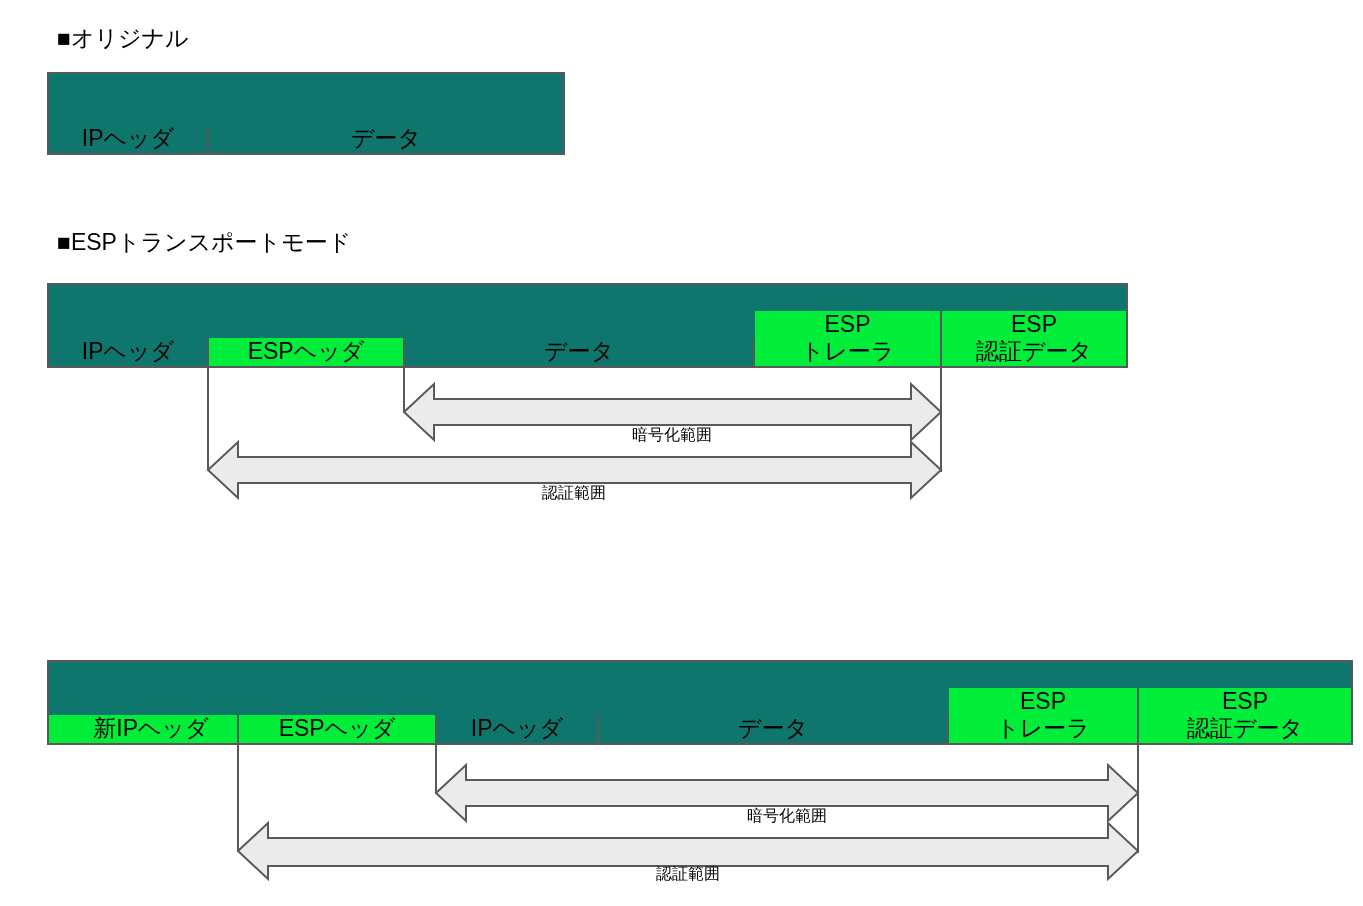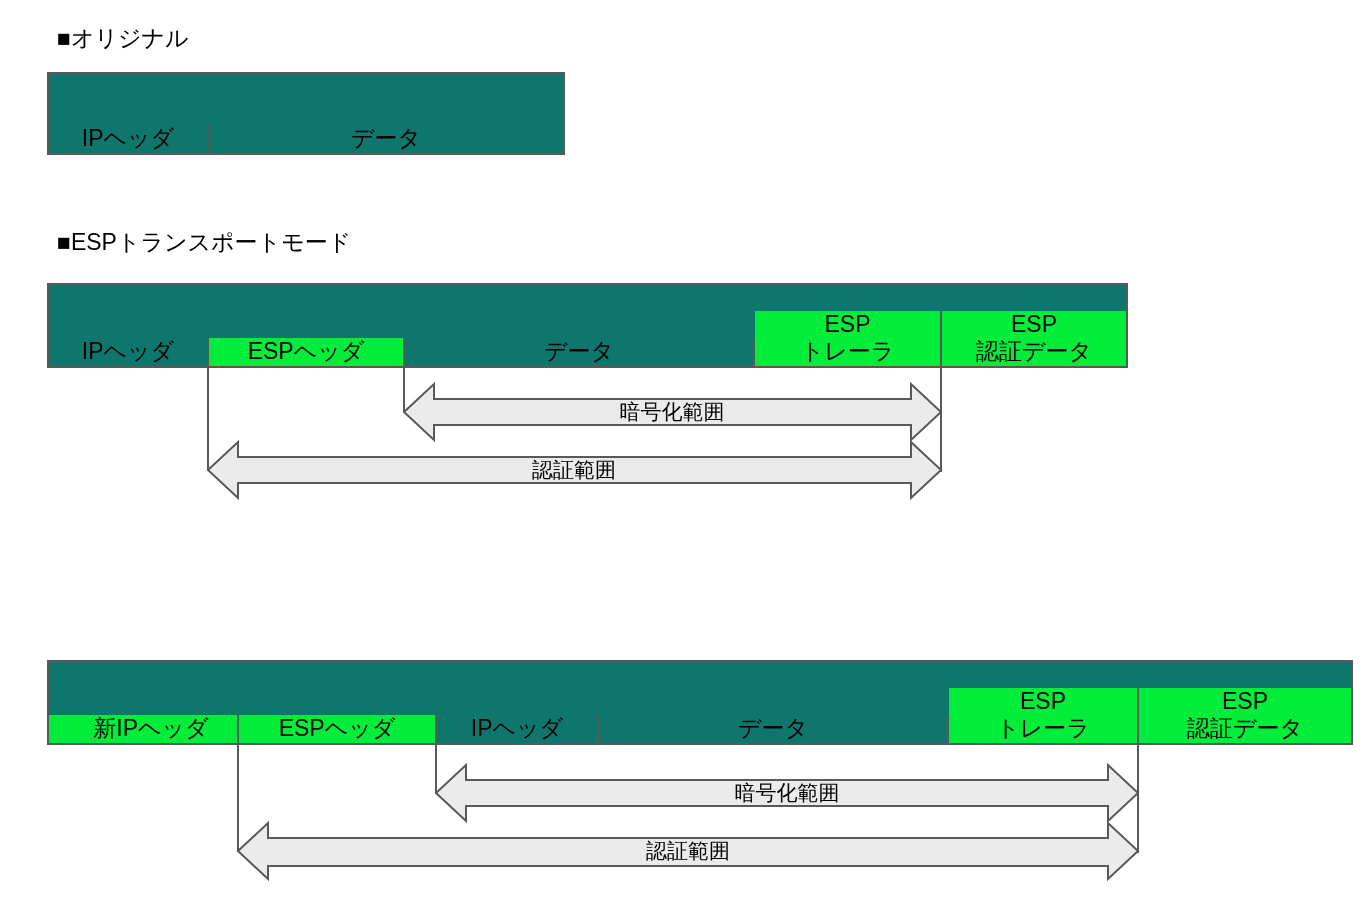--- a/index.html
+++ b/index.html
@@ -54,23 +54,24 @@
     stroke-miterlimit: 10;
   }
   .connector {
     stroke: var(--box-border, #595959);
     stroke-width: 2;
     fill: none;
   }
   .range-label {
     position: absolute;
     transform: translate(-50%, -50%);
-    font-size: 21px;
+    font-size: 16px;
     line-height: 26px;
     white-space: nowrap;
+    margin-top: 23px;
   }
 </style>
 </head>
 <body>
 
 <div class="canvas">
 
   <div class="sec-title" style="left:57px; top:24px;">■オリジナル</div>
 
   <div class="prow" style="left:47px; top:72px; width:518px; height:83px;">

